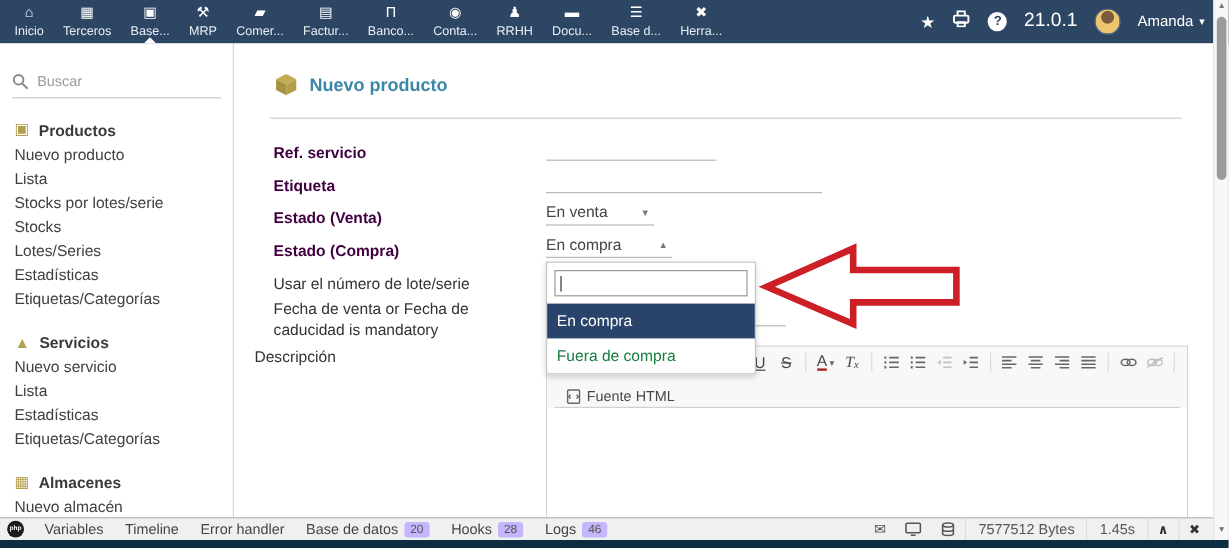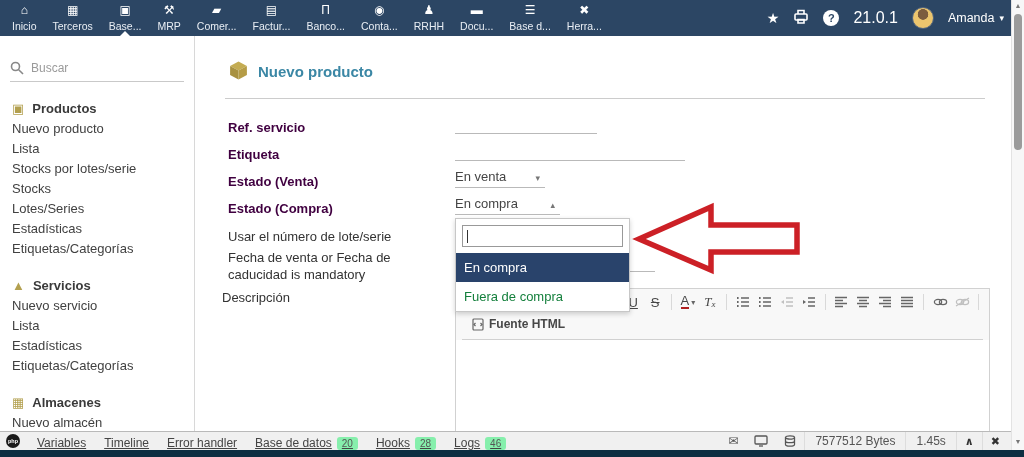--- a/index.html
+++ b/index.html
@@ -52,40 +52,40 @@
   .dd-option { height:29px; line-height:29px; padding-left:8px; font-size:13px; color:#15803d; cursor:pointer; }
   .dd-option.selected { background:#29436b; color:#fff; }
 
   
   .arrow-svg { position:absolute; left:628px; top:198px; z-index:60; pointer-events:none; }
 
   
   .editor { position:absolute; left:455px; top:288px; width:535px; height:143px; border:1px solid #d1d1d1; background:#fff; z-index:10; }
   .toolbar { background:#f8f8f8; padding:0 6px; }
   .tb-row1 { height:26px; display:flex; align-items:center; gap:2px; }
-  .tb-row2 { height:25px; display:flex; align-items:flex-start; border-bottom:1px solid #d1d1d1;font-weight:bold; }
+  .tb-row2 { height:25px; display:flex; align-items:flex-end; border-bottom:1px solid #d1d1d1; }
   .tb { min-width:20px; height:20px; display:flex; align-items:center; justify-content:center; font-size:13px; color:#474747; cursor:pointer; }
   .tb.b { font-weight:bold; }
   .tb.i { font-style:italic; font-family:"Liberation Serif",serif; }
   .tb.u { text-decoration:underline; }
   .tb.s { text-decoration:line-through; }
   .tb.dis { opacity:.38; }
   .tb-sep { width:1px; height:16px; background:#d9d9d9; margin:0 4px; }
   .combo { width:138px; }
   .color-a { border-bottom:2px solid #b02020; line-height:12px; }
   .mini-caret { font-size:8px; color:#666; margin-left:2px; }
   .tx-x { font-size:9px; margin-top:4px; }
   .src-btn { display:flex; align-items:center; gap:5px; padding:2px 6px; margin-left:4px; font-size:12px; color:#474747; cursor:pointer; }
   .ed-body { height:92px; background:#fff; }
 
   
   .debugbar { position:absolute; left:0; top:431px; width:1024px; height:19px; background:#f0f0f0; border-top:1px solid #b9b9b9; display:flex; align-items:center; font-size:12px; color:#444; z-index:70; }
   .php-logo { width:14px; height:14px; border-radius:50%; background:#1b1b1b; color:#fff; font-size:5.5px; display:flex; align-items:center; justify-content:center; margin:0 8px 0 6px; font-weight:bold; }
-  .dbg-tab { display:flex; align-items:flex-end; gap:5px; padding:0 9px; height:100%; cursor:pointer;text-decoration:underline; }
-  .badge { background:#86efac; color:#555; border-radius:3px; padding:0 5px; font-size:10px; line-height:13px; }
+  .dbg-tab { display:flex; align-items:center; gap:5px; padding:0 9px; height:100%; cursor:pointer; }
+  .badge { background:#c4b5fd; color:#555; border-radius:3px; padding:0 5px; font-size:10px; line-height:13px; }
   .dbg-right { position:absolute; right:16px; top:0; height:100%; display:flex; align-items:center; }
   .dbg-ic { padding:0 8px; color:#555; font-size:12px; display:flex; align-items:center; cursor:pointer; }
   .dbg-val { padding:0 10px; border-left:1px solid #ddd; height:100%; display:flex; align-items:center; color:#555; }
   .dbg-btn { padding:0 8px; border-left:1px solid #ddd; height:100%; display:flex; align-items:center; font-weight:bold; color:#333; cursor:pointer; font-size:11px; }
 
   .bottom-strip { position:absolute; left:0; top:450px; width:1024px; height:7px; background:#0d2e41; z-index:80; }
 
   
   .scrollbar { position:absolute; left:1011px; top:0; width:13px; height:450px; background:#f7f7f7; border-left:1px solid #e3e3e3; z-index:90; }
   .sb-arrow { position:absolute; left:0; width:12px; text-align:center; font-size:7px; color:#777; cursor:pointer; }
@@ -241,21 +241,21 @@
       <span class="sel-caret">▴</span>
     </div>
 
     <span class="abs lbl" style="left:32px; top:192px;">Usar el número de lote/serie</span>
 
     <span class="abs lbl" style="left:32px; top:213px; width:222px;">Fecha de venta or Fecha de caducidad is mandatory</span>
     <div class="abs sel" style="left:259px; top:216px; width:200px;">
       <span class="sel-caret" style="right:50px;">▾</span>
     </div>
 
-    <span class="abs lbl" style="left:26px; top:253px;">Descripción</span>
+    <span class="abs lbl" style="left:16px; top:253px;">Descripción</span>
   </main>
 
   <div class="editor">
     <div class="toolbar">
       <div class="tb-row1">
         <span class="tb combo"></span>
         <span class="tb-sep"></span>
         <span class="tb b">B</span>
         <span class="tb i">I</span>
         <span class="tb u">U</span>

